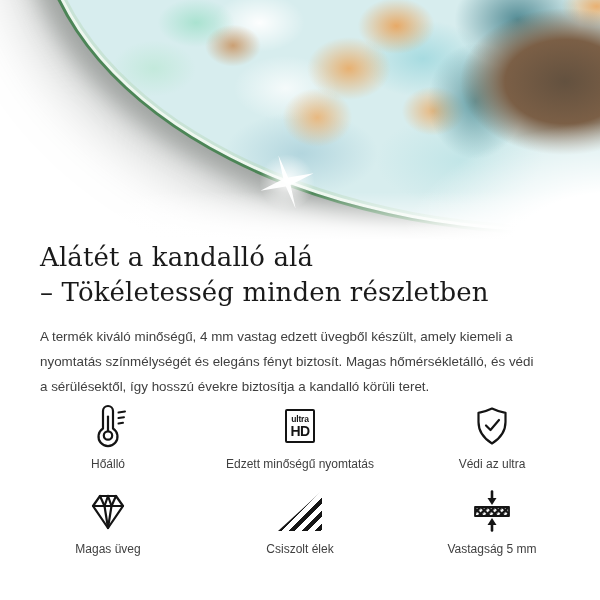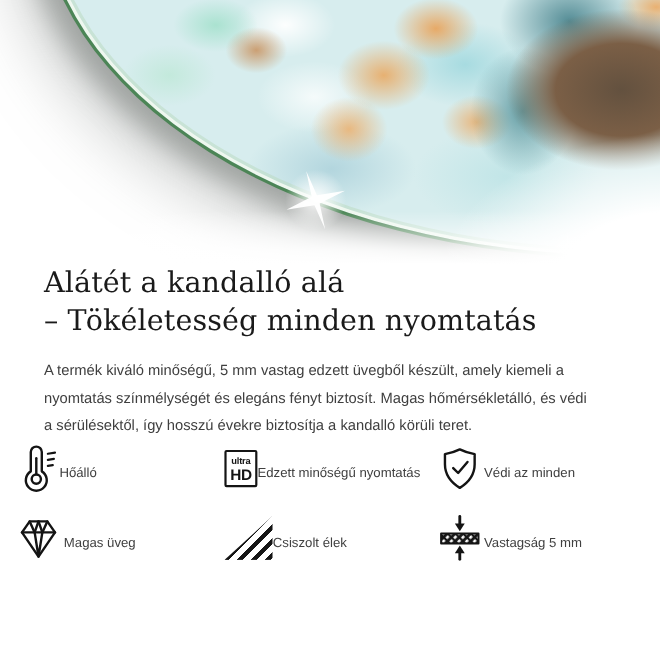--- a/index.html
+++ b/index.html
@@ -49,21 +49,21 @@
 
   
   .content{position:absolute;left:40px;top:240px;width:520px;}
   h1{margin:0;font-family:"DejaVu Serif","Liberation Serif",serif;font-weight:400;
      font-size:26px;line-height:35px;color:#1a1a1a;letter-spacing:.1px;}
   .desc{margin:14px 0 0;font-size:13.4px;line-height:25px;color:#3f3f3f;width:502px;}
 
   
   .features{position:absolute;left:12px;right:12px;top:403px;
     display:grid;grid-template-columns:repeat(3,1fr);row-gap:17px;}
-  .feature{display:flex;align-items:center;}
+  .feature{display:flex;flex-direction:column;align-items:center;}
   .icon-box{height:46px;display:flex;align-items:center;justify-content:center;}
   .feature .label{margin-top:8px;font-size:12px;color:#404040;white-space:nowrap;}
   svg.ic{stroke:#141414;fill:none;stroke-width:2.2;stroke-linecap:round;stroke-linejoin:round;}
 
   .uhd-box{width:26px;height:30px;border:2.5px solid #141414;border-radius:2px;
     display:flex;flex-direction:column;align-items:center;justify-content:center;color:#141414;}
   .uhd-top{font-size:8.5px;font-weight:bold;line-height:9px;letter-spacing:-.2px;}
   .uhd-bottom{font-size:14px;font-weight:bold;line-height:14px;letter-spacing:-.5px;text-align:center;}
 
   .stripe-tri{width:44px;height:40px;
@@ -91,23 +91,23 @@
         <path d="M28 0 L30.5 24 L56 28 L30.5 32 L28 56 L25.5 32 L0 28 L25.5 24 Z" fill="#ffffff" opacity="0.9"></path>
       </svg>
     </div>
 
     <div class="hero-fade"></div>
   </section>
 
   <section class="content">
     <h1>
       <span>Alátét a kandalló alá</span><br>
-      <span>– Tökéletesség minden nyomtatás</span>
+      <span>– Tökéletesség minden részletben</span>
     </h1>
-    <p class="desc">A termék kiváló minőségű, 5 mm vastag edzett üvegből készült, amely kiemeli a nyomtatás színmélységét és elegáns fényt biztosít. Magas hőmérsékletálló, és védi a sérülésektől, így hosszú évekre biztosítja a kandalló körüli teret.</p>
+    <p class="desc">A termék kiváló minőségű, 4 mm vastag edzett üvegből készült, amely kiemeli a nyomtatás színmélységét és elegáns fényt biztosít. Magas hőmérsékletálló, és védi a sérülésektől, így hosszú évekre biztosítja a kandalló körüli teret.</p>
   </section>
 
   <div class="features">
 
     <div class="feature">
       <div class="icon-box">
         <svg class="ic" width="42" height="44" viewBox="0 0 42 44">
           <path d="M16 7 a5 5 0 0 1 10 0 v17.5 a9.5 9.5 0 1 1 -10 0 Z"></path>
           <circle cx="21" cy="31.5" r="4.2"></circle>
           <line x1="21" y1="12.5" x2="21" y2="27"></line>
@@ -129,21 +129,21 @@
       <span class="label">Edzett minőségű nyomtatás</span>
     </div>
 
     <div class="feature">
       <div class="icon-box">
         <svg class="ic" width="44" height="44" viewBox="0 0 44 44">
           <path d="M22 4.5 C26 6.5 31 8 35.5 8.8 V18 C35.5 27.5 30 34.5 22 39.5 C14 34.5 8.5 27.5 8.5 18 V8.8 C13 8 18 6.5 22 4.5 Z"></path>
           <polyline points="16 21.5 20.5 26 29 16"></polyline>
         </svg>
       </div>
-      <span class="label">Védi az minden</span>
+      <span class="label">Védi az ultra</span>
     </div>
 
     <div class="feature">
       <div class="icon-box">
         <svg class="ic" width="46" height="42" viewBox="0 0 46 42" stroke-width="2">
           <path d="M8 16 L15 6 H31 L38 16 L23 38 Z"></path>
           <path d="M8 16 H38"></path>
           <path d="M15 6 L19.5 16 L23 38 L26.5 16 L31 6"></path>
           <path d="M23 6 L19.5 16"></path>
           <path d="M23 6 L26.5 16"></path>

